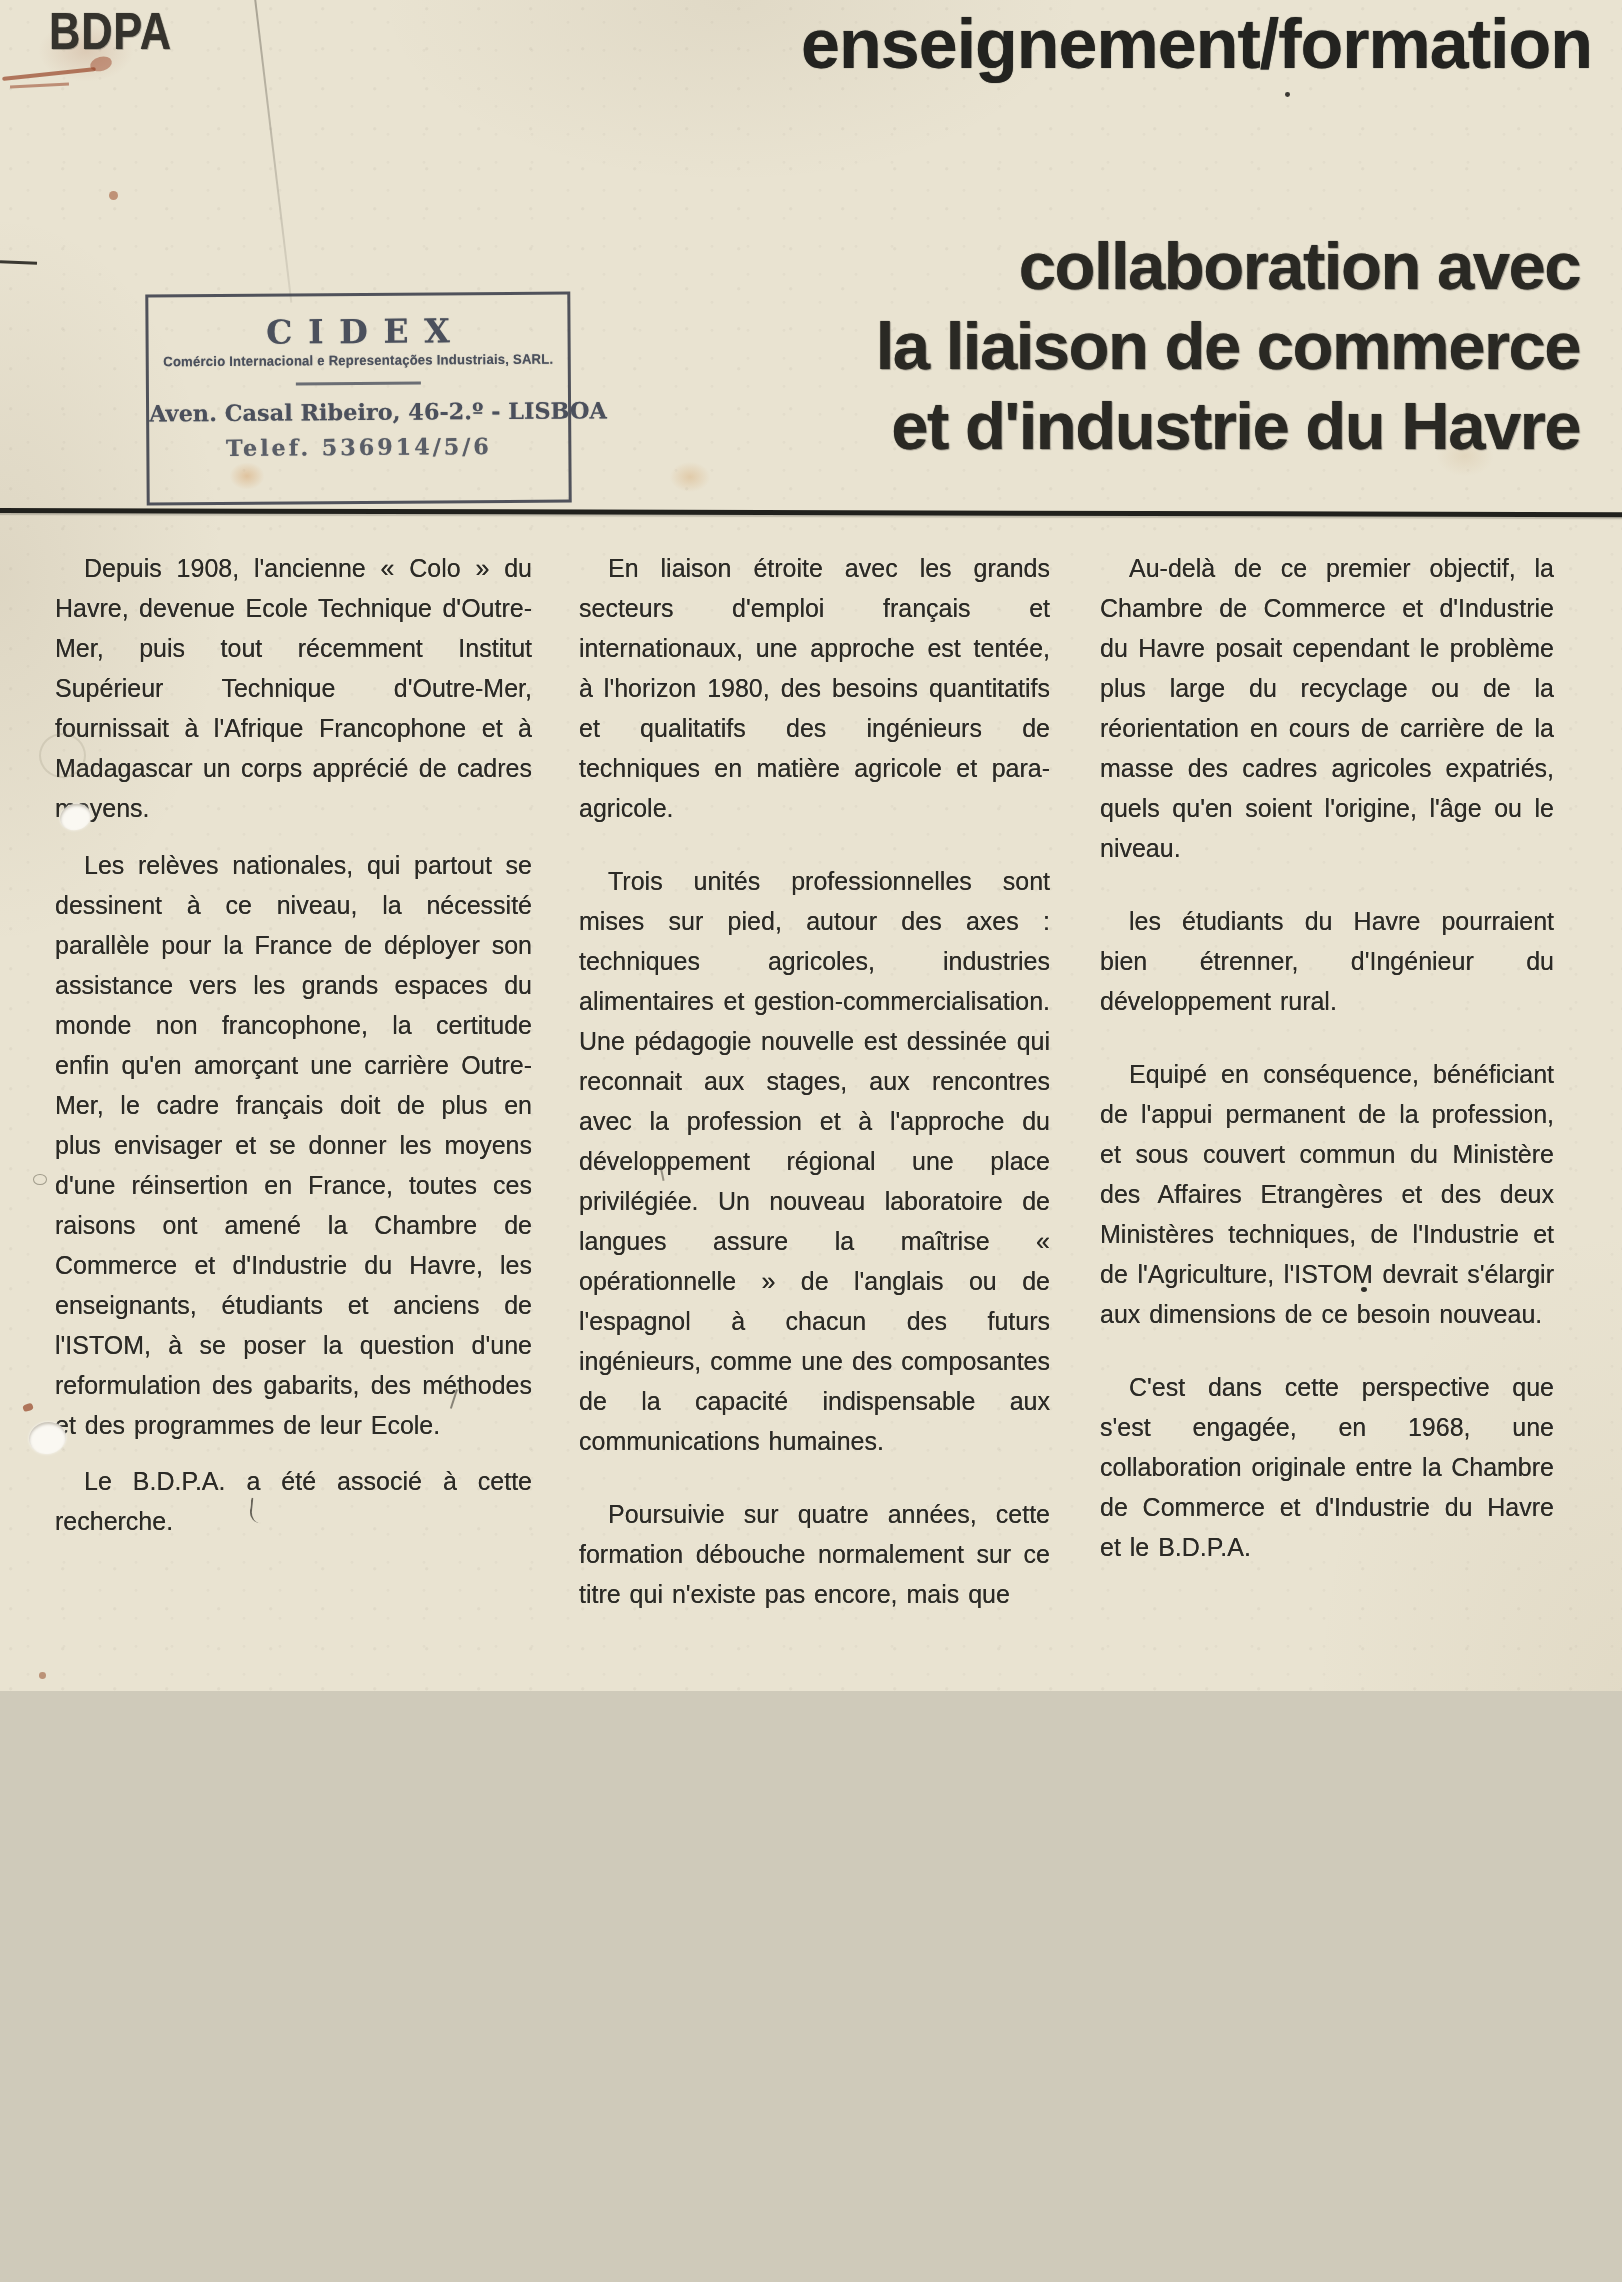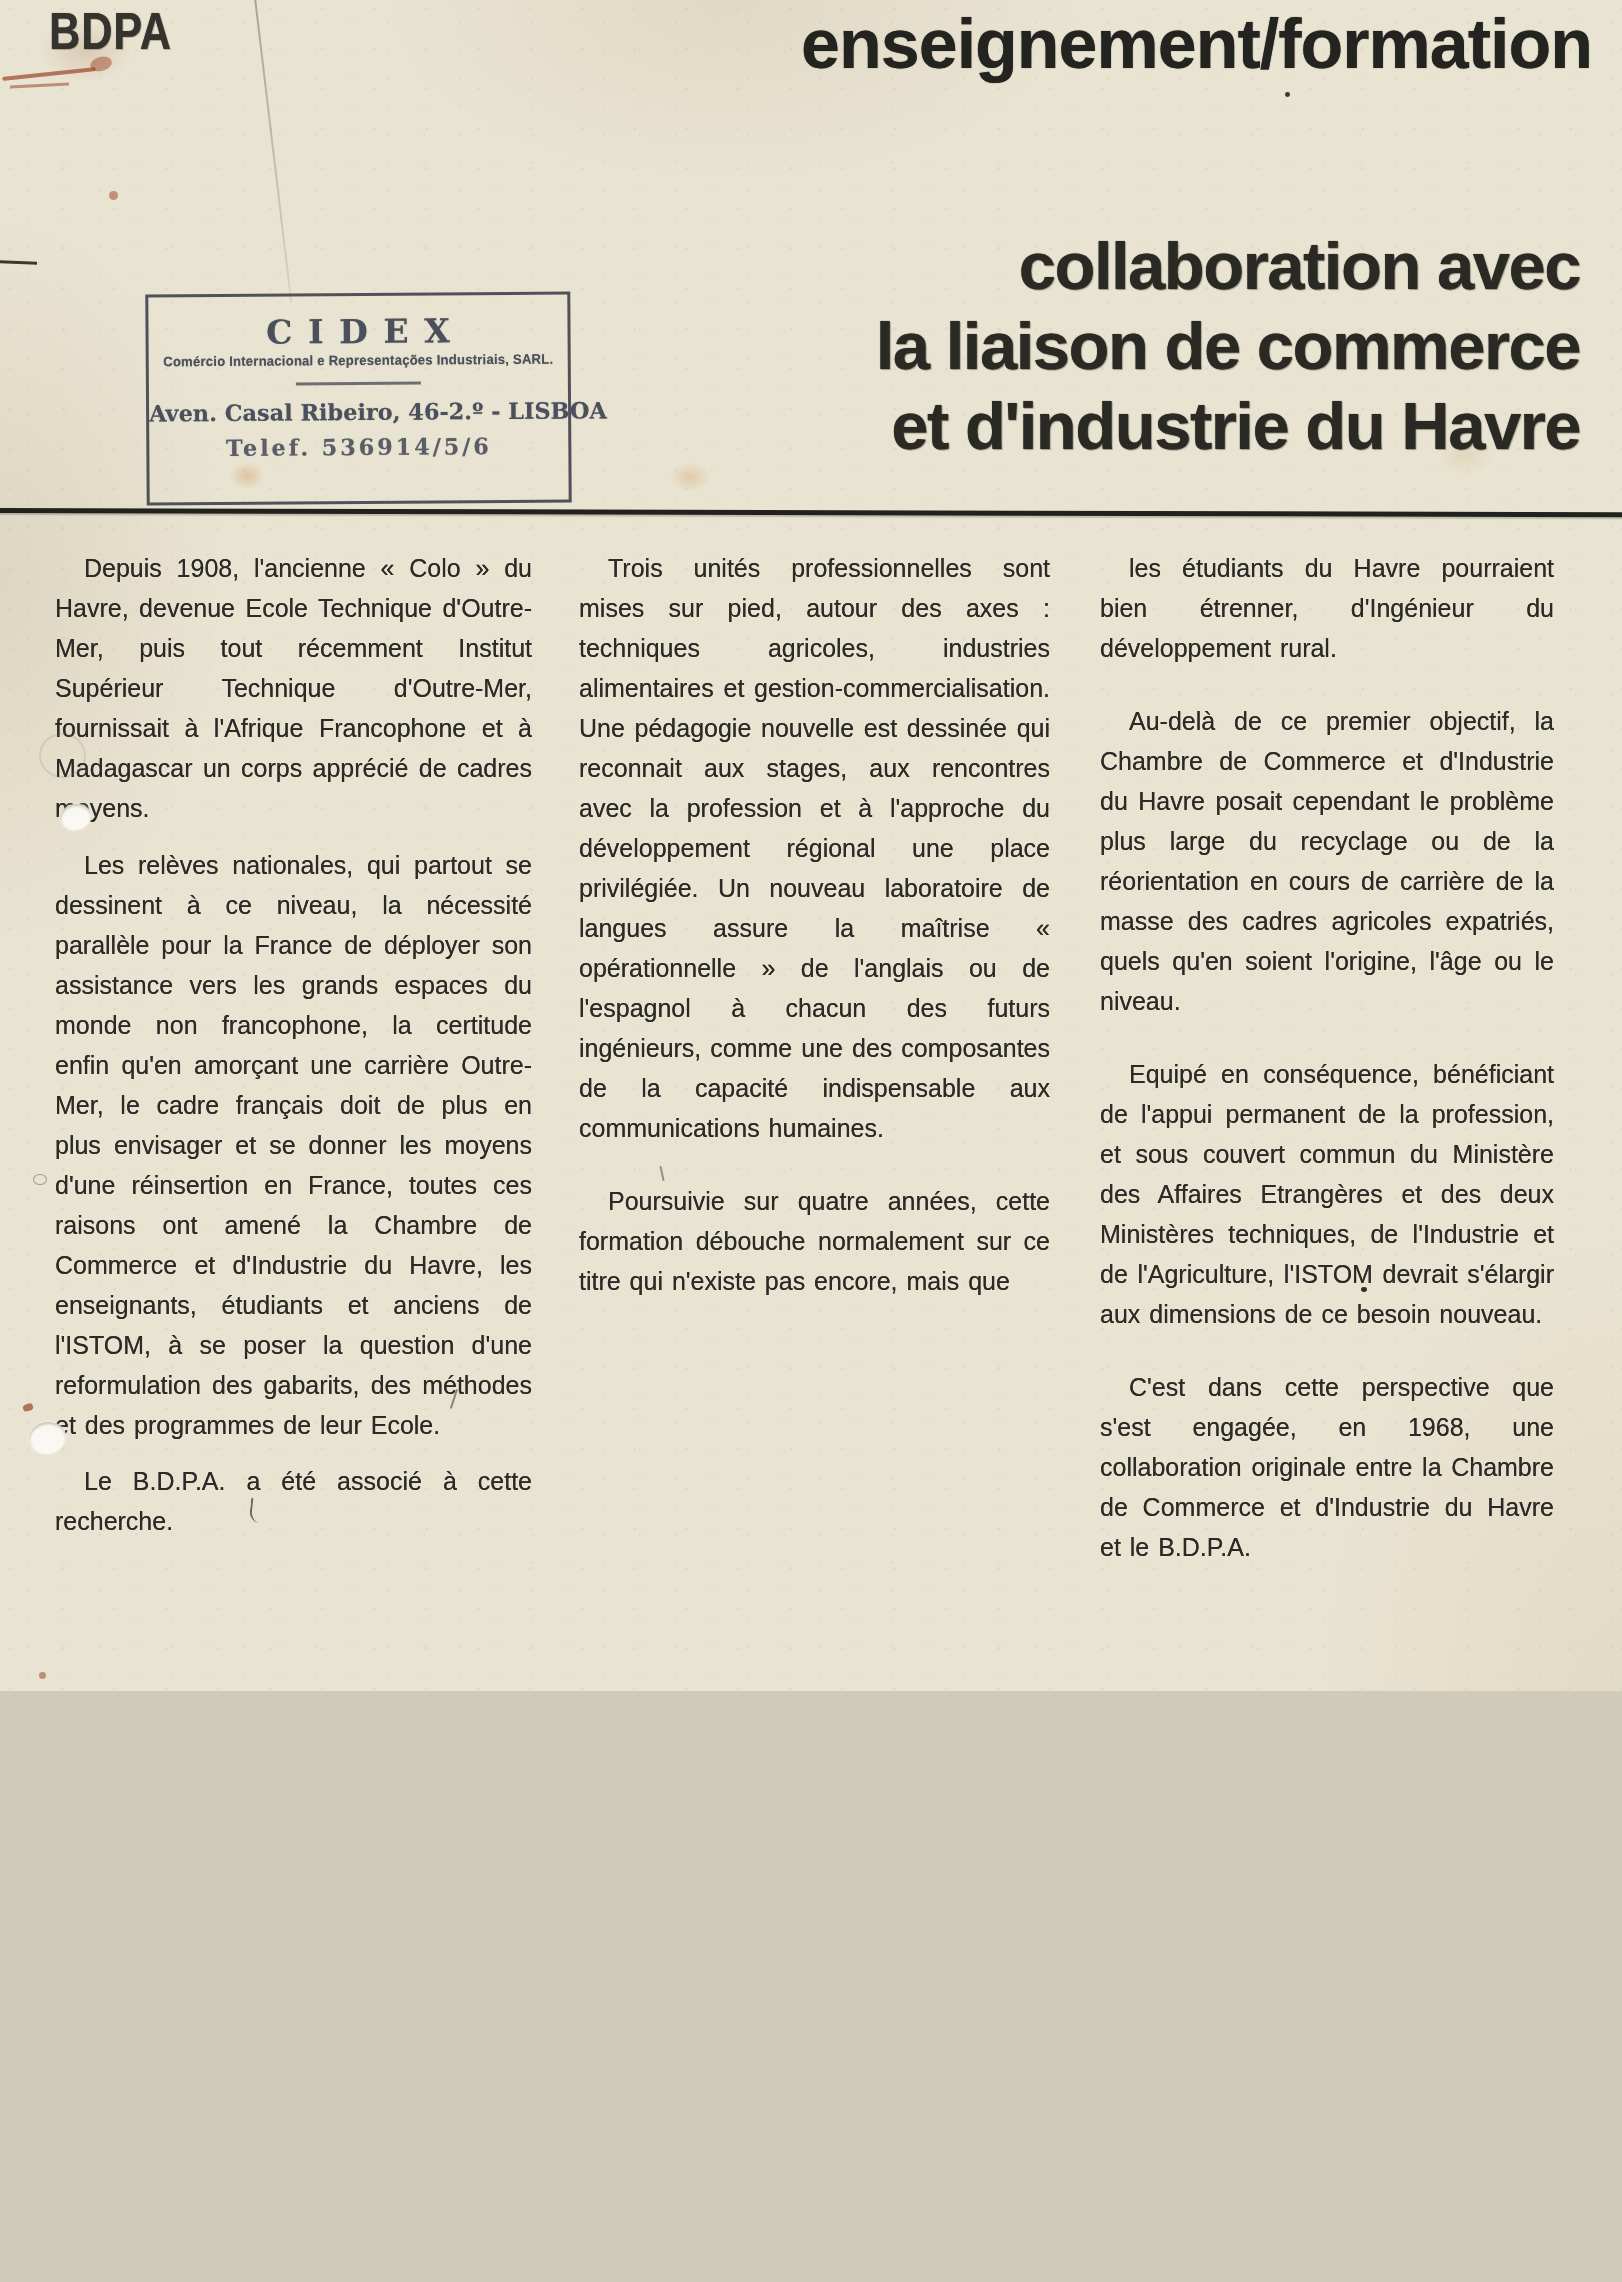--- a/index.html
+++ b/index.html
@@ -191,27 +191,28 @@
 
     <div class="header-rule"></div>
 
     <div class="col col-1 tight">
       <p>Depuis 1908, l'ancienne « Colo » du Havre, devenue Ecole Technique d'Outre-Mer, puis tout récemment Institut Supérieur Technique d'Outre-Mer, fournissait à l'Afrique Francophone et à Madagascar un corps apprécié de cadres moyens.</p>
       <p>Les relèves nationales, qui partout se dessinent à ce niveau, la nécessité parallèle pour la France de déployer son assistance vers les grands espaces du monde non francophone, la certitude enfin qu'en amorçant une carrière Outre-Mer, le cadre français doit de plus en plus envisager et se donner les moyens d'une réinsertion en France, toutes ces raisons ont amené la Chambre de Commerce et d'Industrie du Havre, les enseignants, étudiants et anciens de l'ISTOM, à se poser la question d'une reformulation des gabarits, des méthodes et des programmes de leur Ecole.</p>
       <p>Le B.D.P.A. a été associé à cette recherche.</p>
     </div>
 
     <div class="col col-2">
+      <p>En liaison étroite avec les grands secteurs d'emploi français et internationaux, une approche est tentée, à l'horizon 1980, des besoins quantitatifs et qualitatifs des ingénieurs de techniques en matière agricole et para-agricole.</p>
       <p>Trois unités professionnelles sont mises sur pied, autour des axes : techniques agricoles, industries alimentaires et gestion-commercialisation. Une pédagogie nouvelle est dessinée qui reconnait aux stages, aux rencontres avec la profession et à l'approche du développement régional une place privilégiée. Un nouveau laboratoire de langues assure la maîtrise « opérationnelle » de l'anglais ou de l'espagnol à chacun des futurs ingénieurs, comme une des composantes de la capacité indispensable aux communications humaines.</p>
       <p>Poursuivie sur quatre années, cette formation débouche normalement sur ce titre qui n'existe pas encore, mais que</p>
     </div>
 
     <div class="col col-3">
+      <p>Au-delà de ce premier objectif, la Chambre de Commerce et d'Industrie du Havre posait cependant le problème plus large du recyclage ou de la réorientation en cours de carrière de la masse des cadres agricoles expatriés, quels qu'en soient l'origine, l'âge ou le niveau.</p>
       <p>les étudiants du Havre pourraient bien étrenner, d'Ingénieur du développement rural.</p>
-      <p>Au-delà de ce premier objectif, la Chambre de Commerce et d'Industrie du Havre posait cependant le problème plus large du recyclage ou de la réorientation en cours de carrière de la masse des cadres agricoles expatriés, quels qu'en soient l'origine, l'âge ou le niveau.</p>
       <p>Equipé en conséquence, bénéficiant de l'appui permanent de la profession, et sous couvert commun du Ministère des Affaires Etrangères et des deux Ministères techniques, de l'Industrie et de l'Agriculture, l'ISTOM devrait s'élargir aux dimensions de ce besoin nouveau.</p>
       <p>C'est dans cette perspective que s'est engagée, en 1968, une collaboration originale entre la Chambre de Commerce et d'Industrie du Havre et le B.D.P.A.</p>
     </div>
 
     <div class="emboss-ring"></div>
     <div class="hole hole-1"></div>
     <div class="hole hole-2"></div>
 
     <div class="dot dot-b"></div>
     <div class="mark-j"></div>

